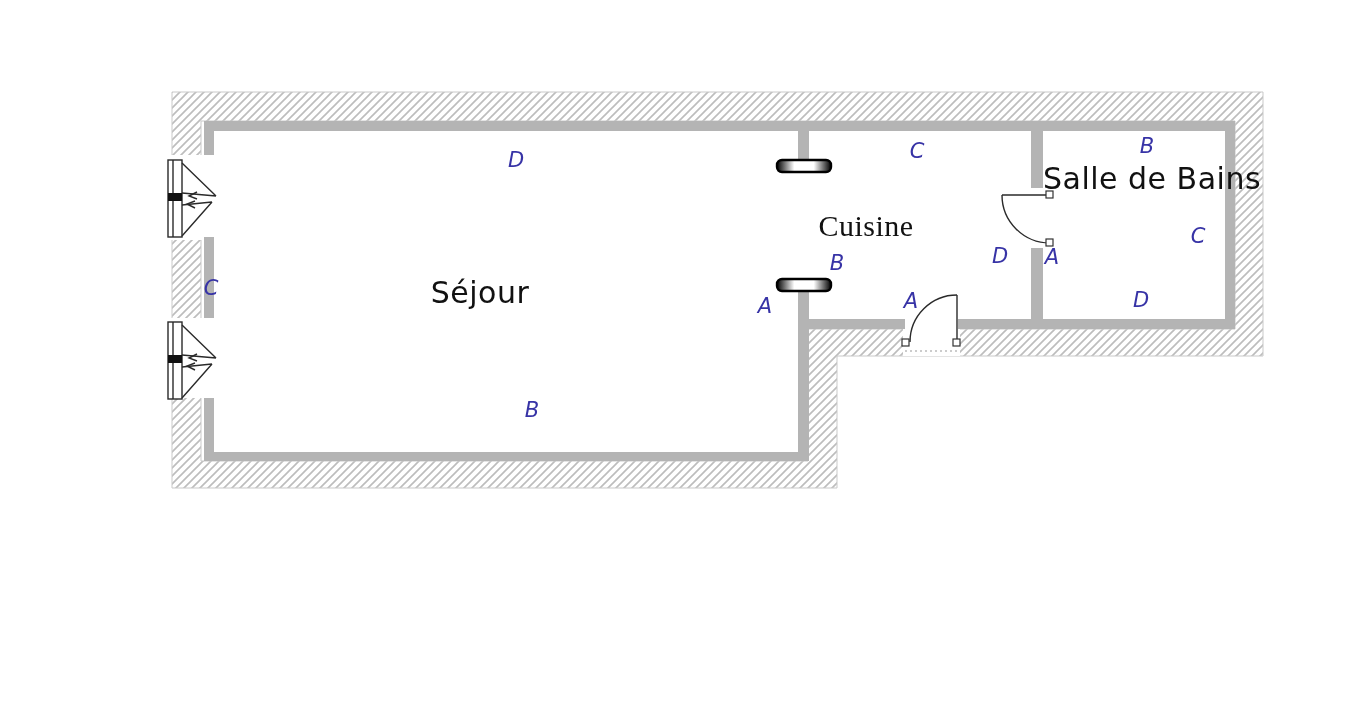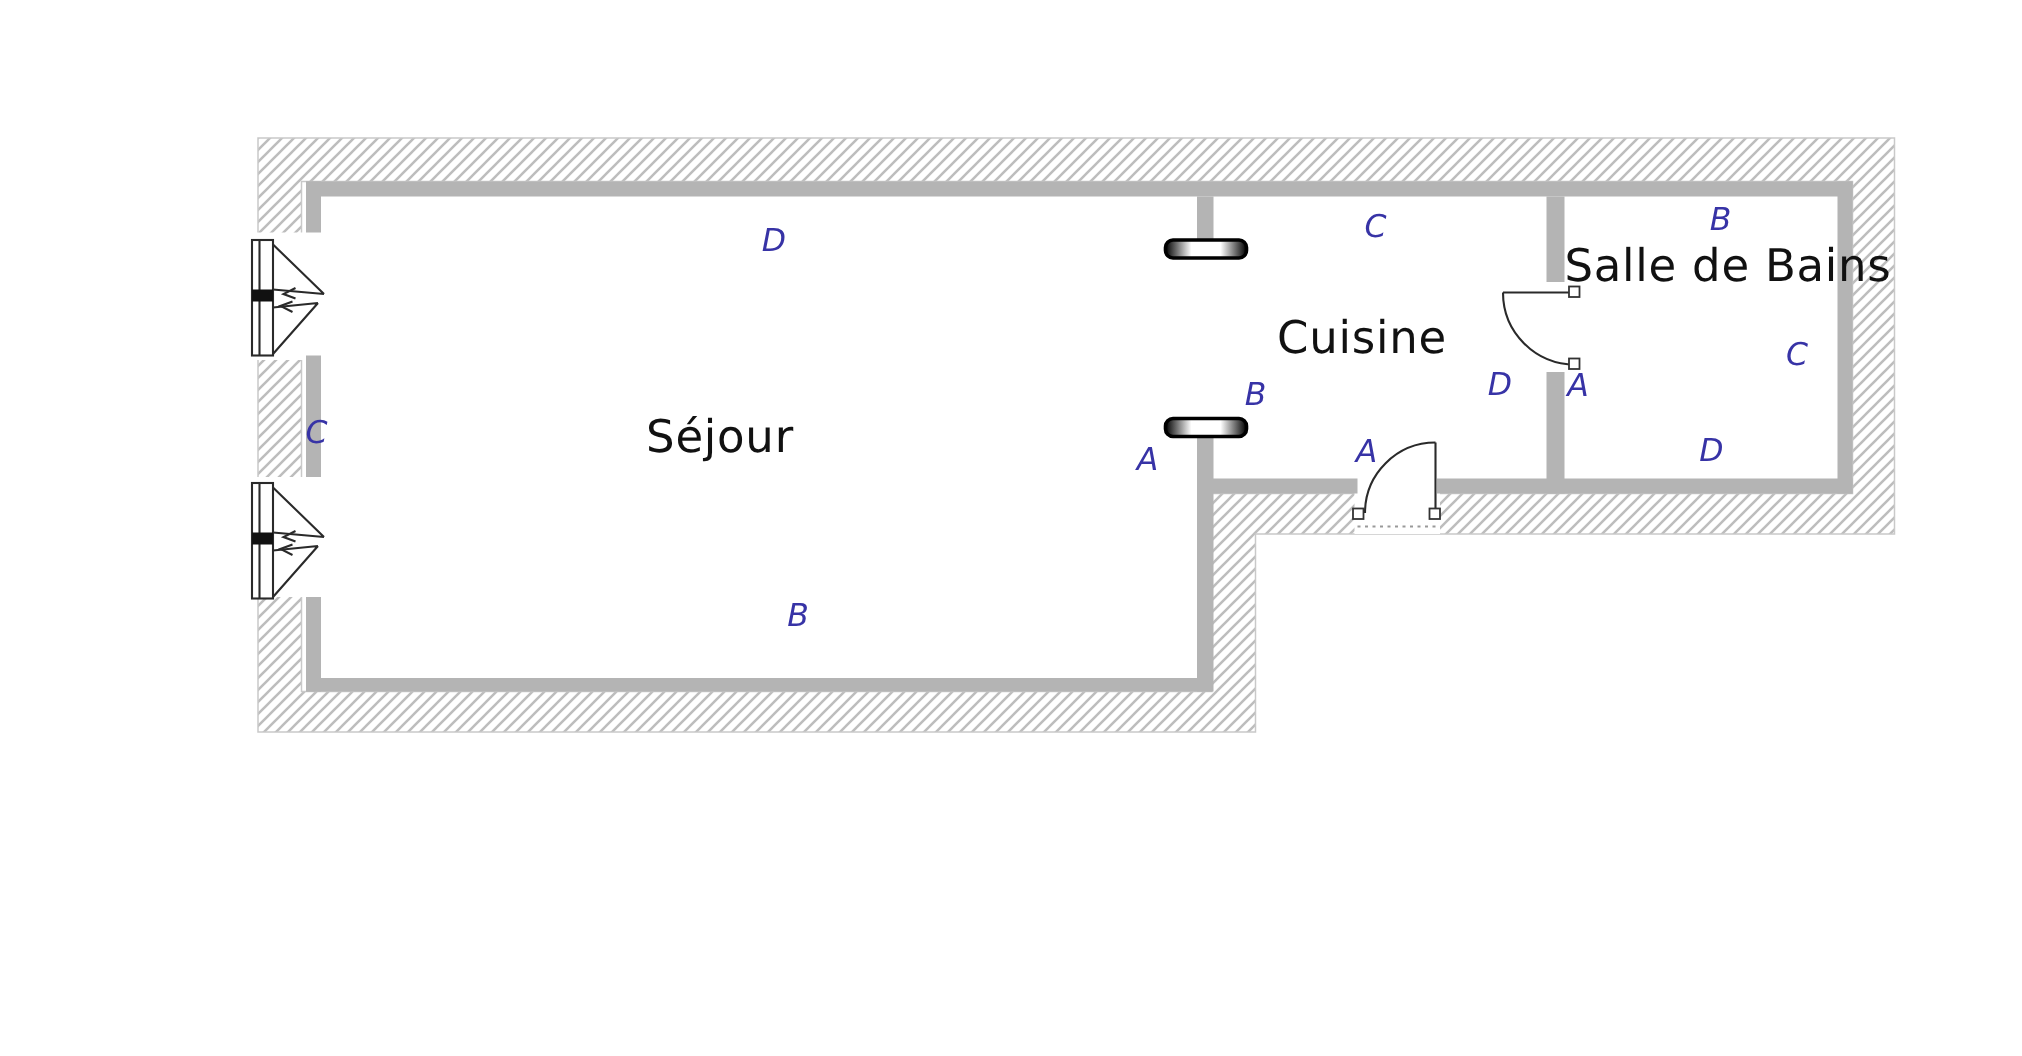--- a/index.html
+++ b/index.html
@@ -117,21 +117,21 @@
     <g>
       <line x1="1002" y1="195" x2="1050" y2="195" class="sym"></line>
       <path d="M1002 195 A48 48 0 0 0 1050 243" class="sym"></path>
       <rect class="jamb" x="1046" y="191" width="7" height="7"></rect>
       <rect class="jamb" x="1046" y="239" width="7" height="7"></rect>
     </g>
   </svg>
 
   <div id="label-layer">
       <span class="room-label" style="left: 480px; top: 292px;">Séjour</span>
-      <span class="room-label" style="left: 908px; top: 226px;">Cuisine</span>
+      <span class="room-label" style="left: 866px; top: 226px; font-family: Liberation Serif, serif;">Cuisine</span>
       <span class="room-label" style="left: 1140px; top: 178px; margin-left: 12px;">Salle de Bains</span>
       <span class="marker" style="left: 516px; top: 160px;">D</span>
       <span class="marker" style="left: 211px; top: 288px;">C</span>
       <span class="marker" style="left: 532px; top: 410px;">B</span>
       <span class="marker" style="left: 765px; top: 306px;">A</span>
       <span class="marker" style="left: 837px; top: 263px;">B</span>
       <span class="marker" style="left: 917px; top: 151px;">C</span>
       <span class="marker" style="left: 911px; top: 301px;">A</span>
       <span class="marker" style="left: 1000px; top: 256px;">D</span>
       <span class="marker" style="left: 1052px; top: 257px;">A</span>

